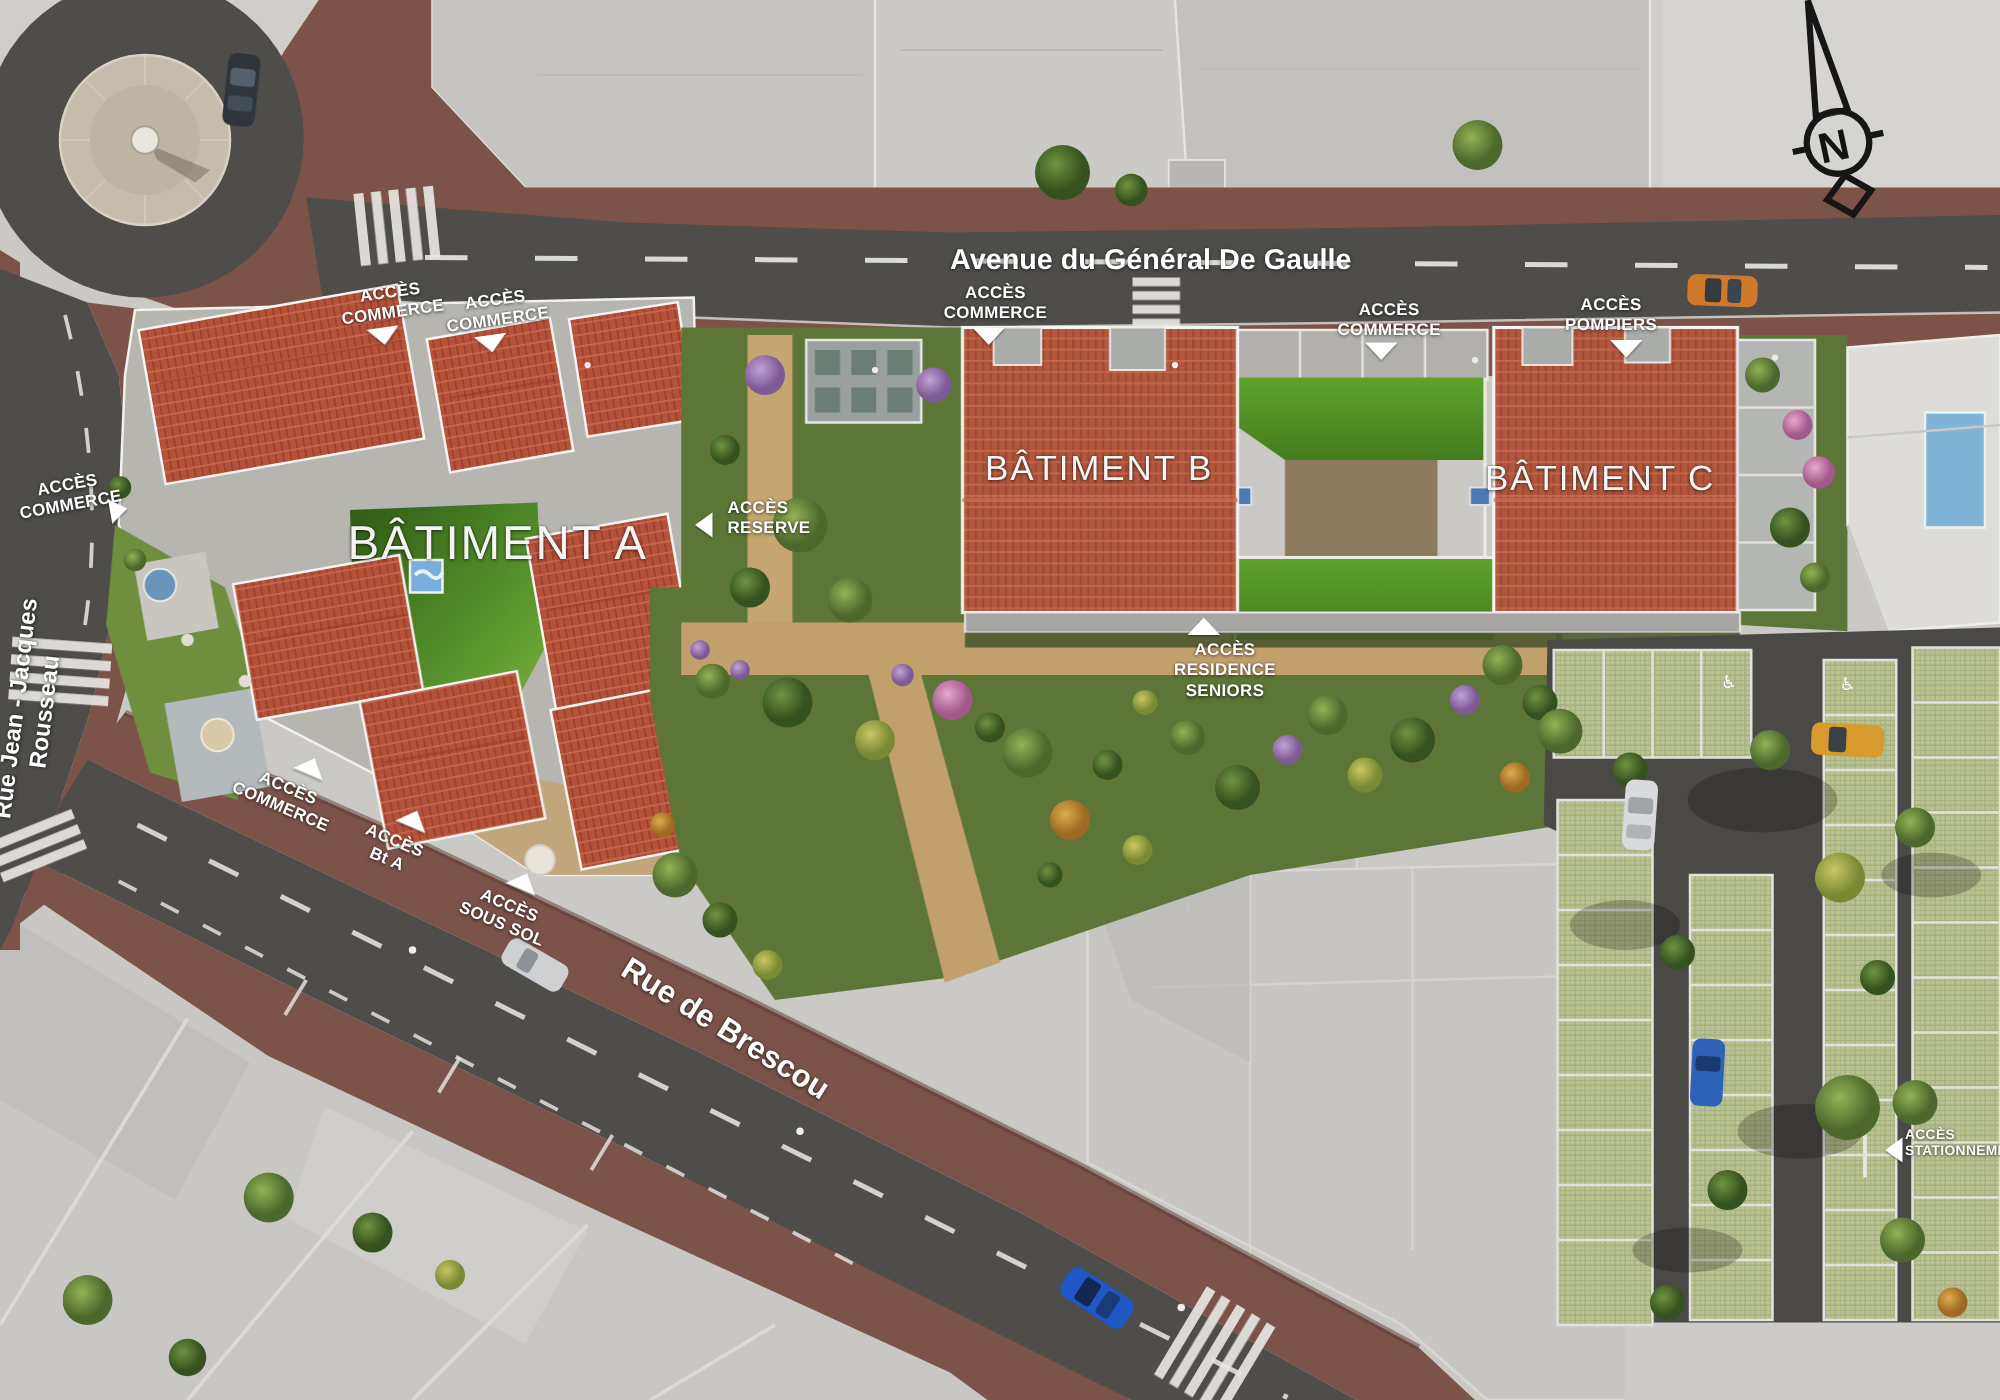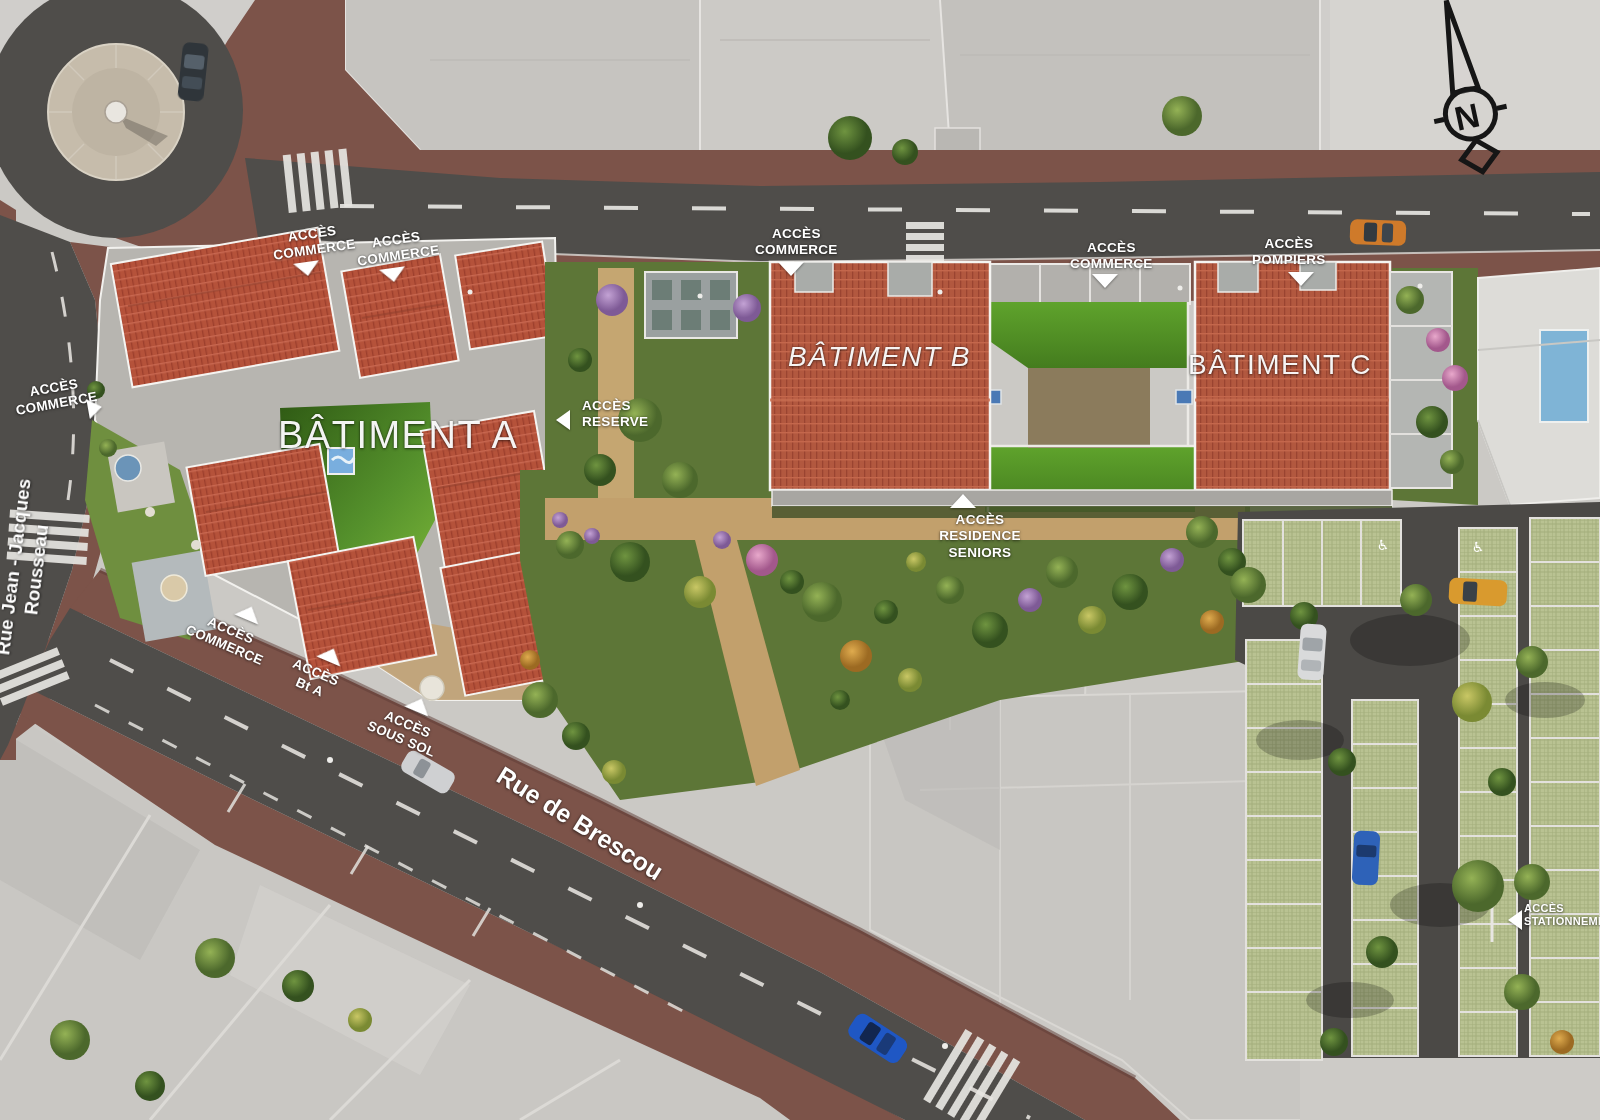--- a/index.html
+++ b/index.html
@@ -402,20 +402,21 @@
     <g transform="rotate(-12 62 110)" stroke="#161616" fill="none">
       <polygon points="62,-4 75,88 49,88" stroke-width="5" fill="rgba(220,218,212,0.15)"></polygon>
       <circle cx="62" cy="112" r="25" stroke-width="5" fill="rgba(215,213,208,0.25)"></circle>
       <path d="M25,112 L35,112 M89,112 L99,112" stroke-width="5"></path>
       <polygon points="62,139 80,155 62,171 44,155" stroke-width="5"></polygon>
     </g>
     <text x="58" y="126" transform="rotate(-12 62 110)" font-size="34" font-weight="bold" fill="#131313" text-anchor="middle">N</text>
   </g>
 </svg>
 
+  <div class="lbl street" style="left:760px;top:193px;font-size:23px;font-weight:700;">Avenue du Général De Gaulle</div>
 
   <div class="lbl access" style="left:272px;top:226px;transform:rotate(-8deg);">ACCÈS
 COMMERCE</div>
   <div class="arr arr-down" style="left:294px;top:262px;transform:rotate(-8deg);"></div>
 
   <div class="lbl access" style="left:356px;top:232px;transform:rotate(-8deg);">ACCÈS
 COMMERCE</div>
   <div class="arr arr-down" style="left:380px;top:268px;transform:rotate(-8deg);"></div>
 
   <div class="lbl access" style="left:755px;top:226px;">ACCÈS
@@ -457,16 +458,16 @@
 
   <div class="arr arr-left" style="left:1508px;top:910px;"></div>
   <div class="lbl access" style="left:1524px;top:902px;font-size:11px;text-align:left;">ACCÈS
 STATIONNEMENT</div>
 
   <div class="lbl street" style="left:-105px;top:545px;width:260px;font-size:19px;transform:rotate(-83deg);">Rue Jean - Jacques Rousseau</div>
 
   <div class="lbl street" style="left:485px;top:808px;font-size:25px;transform:rotate(32deg);">Rue de Brescou</div>
 
   <div class="lbl building" style="left:278px;top:412px;font-size:38px;">BÂTIMENT A</div>
-  <div class="lbl building" style="left:788px;top:340px;font-style:italic;">BÂTIMENT B</div>
-  <div class="lbl building" style="left:1188px;top:348px;">BÂTIMENT C</div>
+  <div class="lbl building" style="left:788px;top:358px;">BÂTIMENT B</div>
+  <div class="lbl building" style="left:1188px;top:366px;">BÂTIMENT C</div>
 
 </div>
 
 </body></html>

